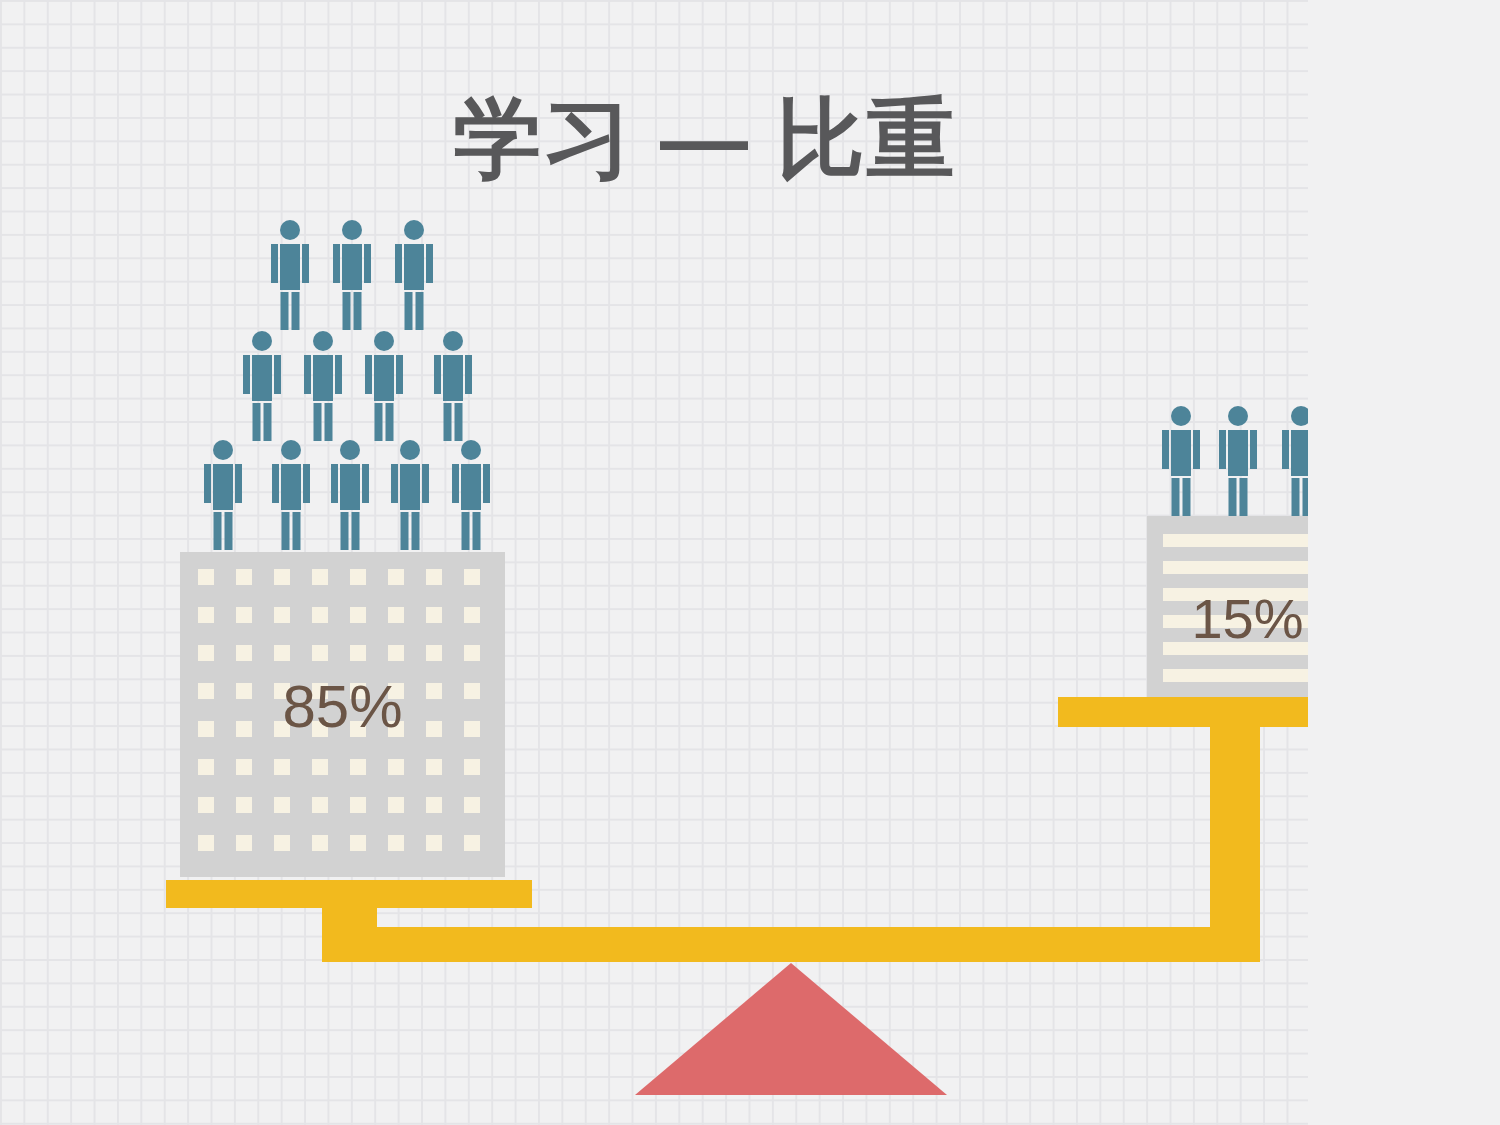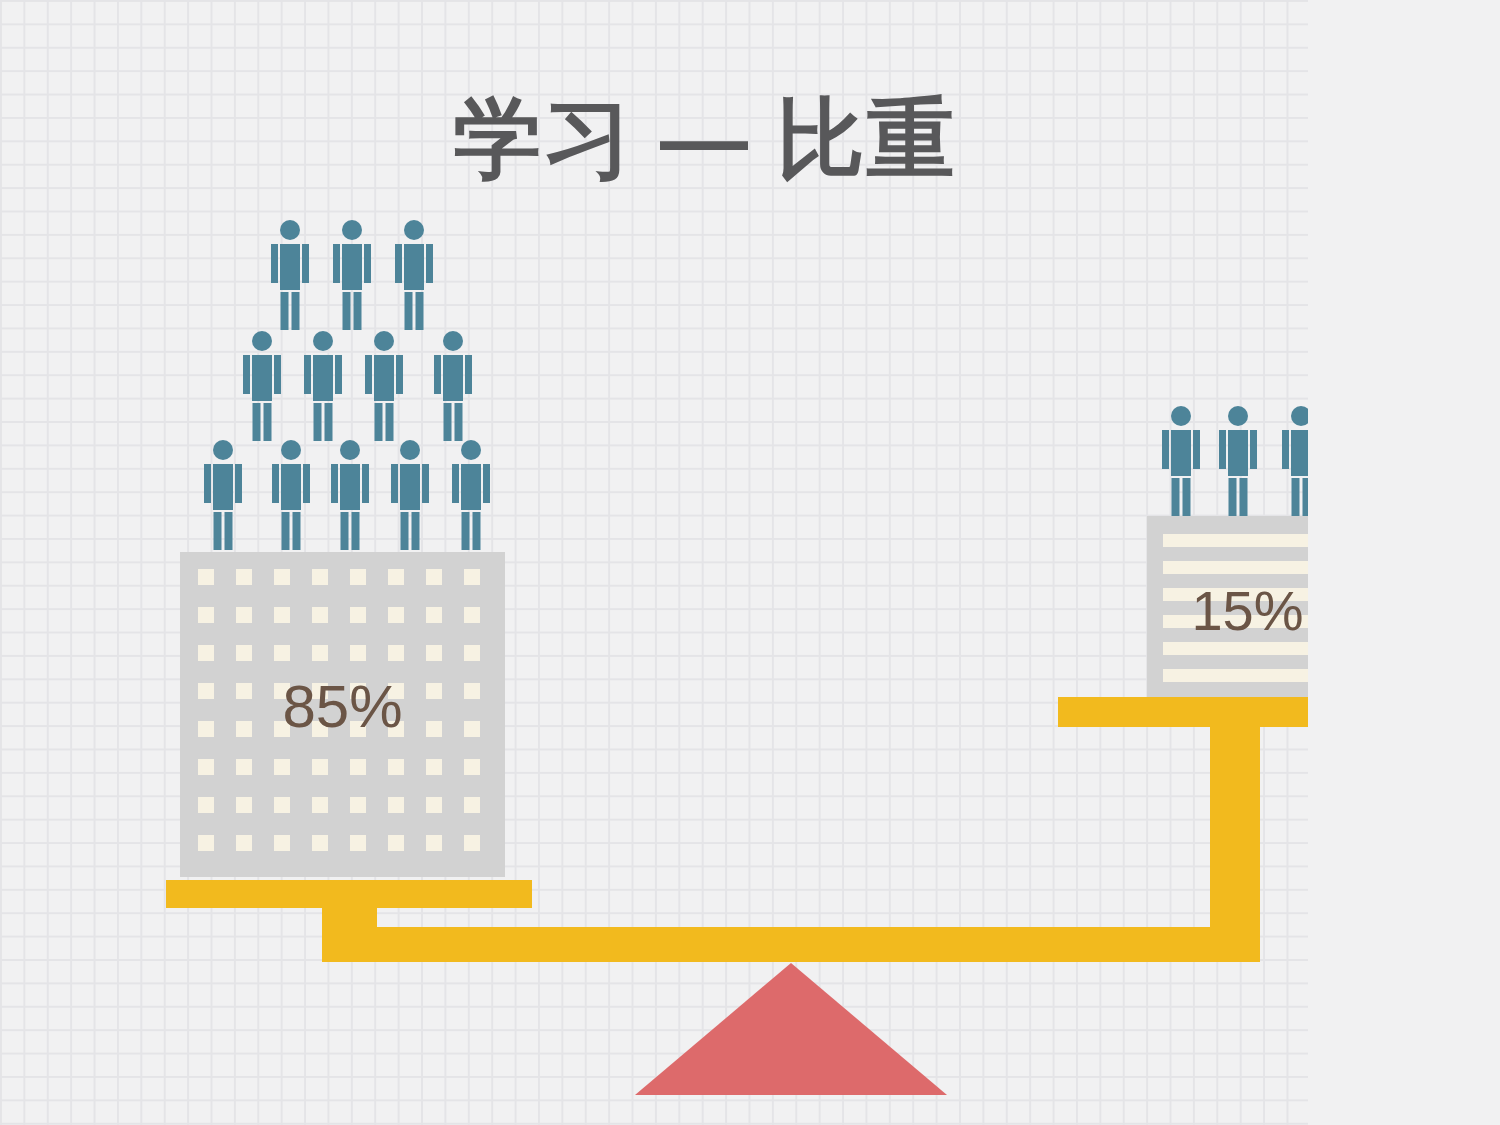--- a/index.html
+++ b/index.html
@@ -62,21 +62,21 @@
   }
   .pct{
     position:absolute;
     left:50%; top:50%;
     transform:translate(-50%,-50%);
     color:var(--percent_text);
     line-height:1;
     white-space:nowrap;
   }
   .pct-left{ font-size:60px; margin-top:-8px; }
-  .pct-right{ font-size:56px; margin-top:4px; margin-left:10px; }
+  .pct-right{ font-size:56px; margin-top:12px; margin-left:10px; }
   
   .block-right{
     position:absolute;
     left:1147px; top:516px;
     width:181px; height:181px;
     background:var(--block);
   }
   .stripes{
     position:absolute;
     left:16px; right:11px; top:18px; height:148px;

